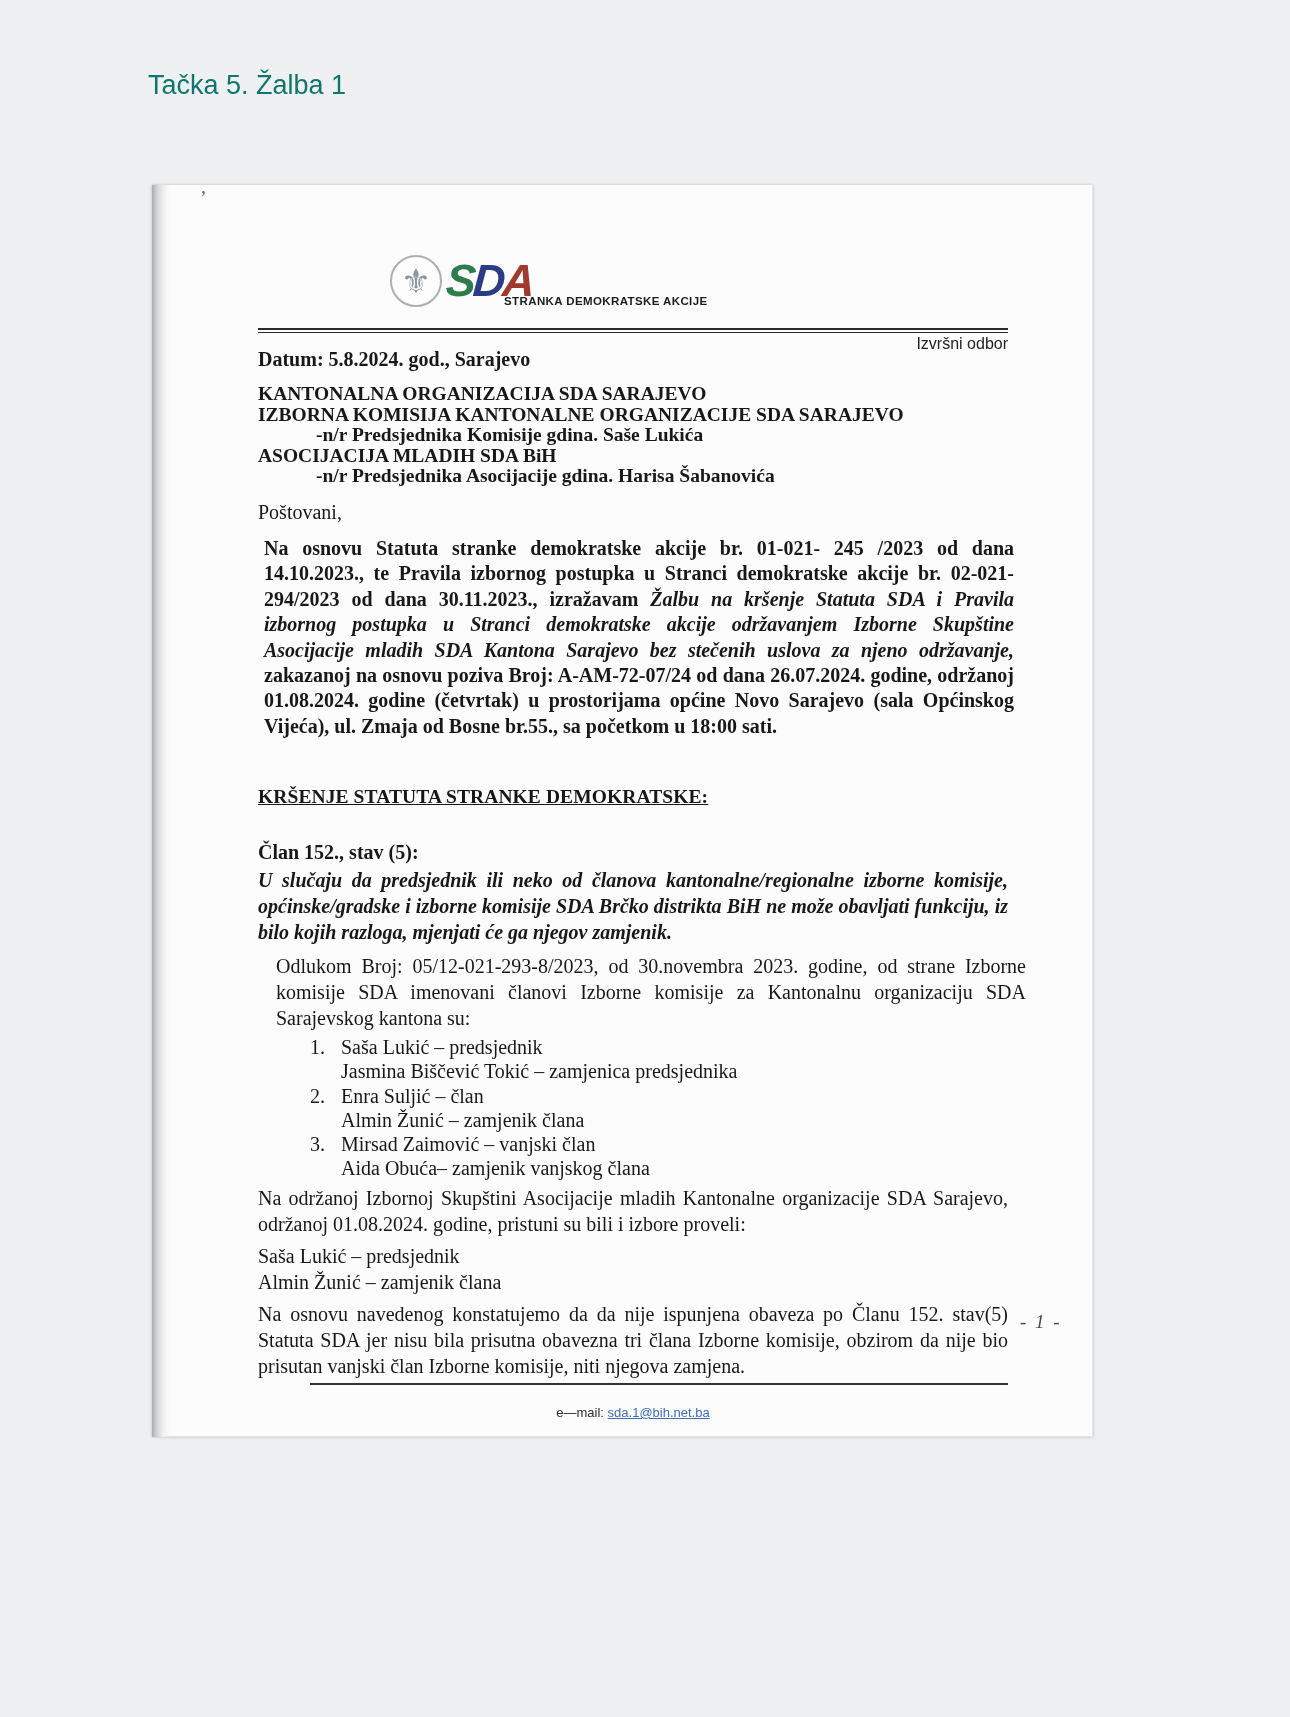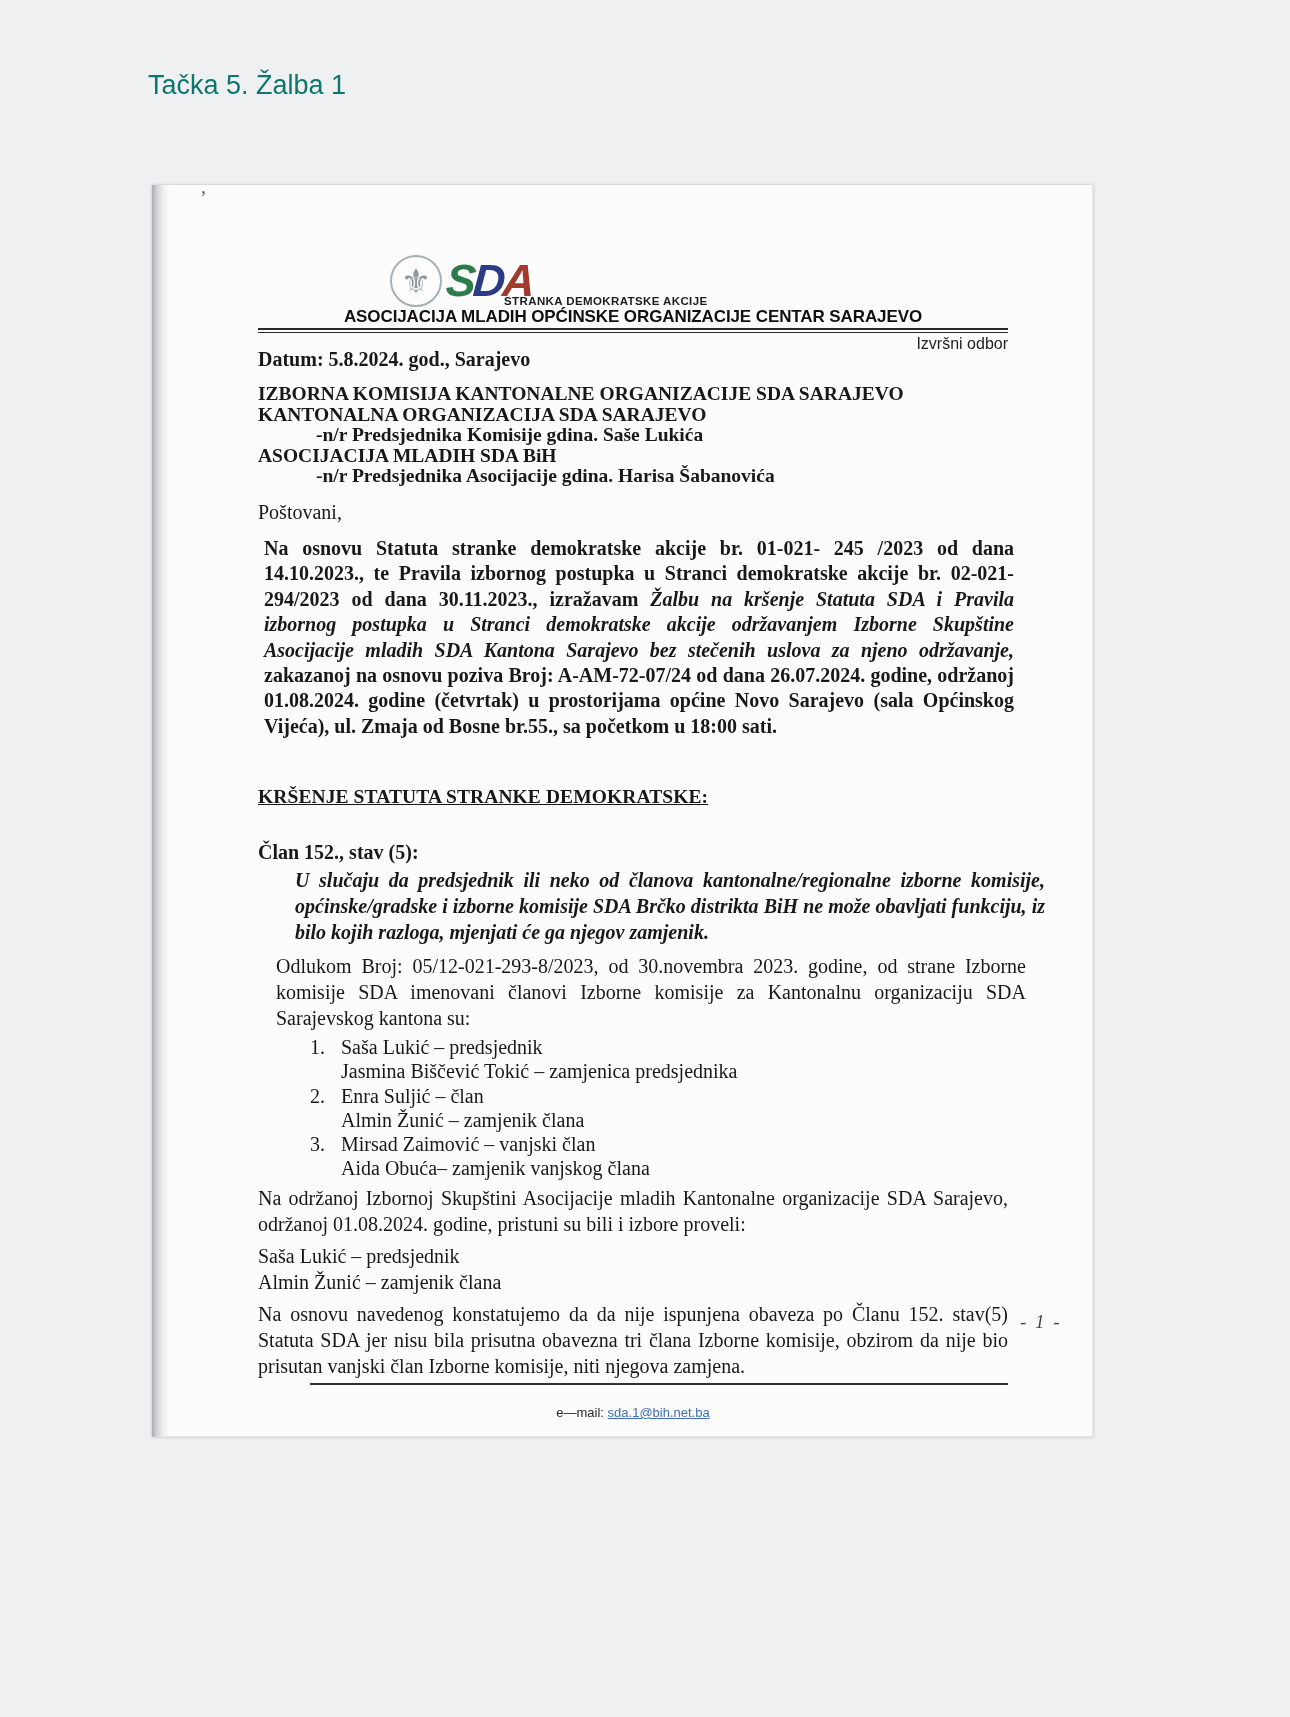--- a/index.html
+++ b/index.html
@@ -68,21 +68,21 @@
   .recipients .indent { padding-left:58px; }
   .salutation { position:absolute; left:106px; top:316px; font-size:20px; }
   .para { width:750px; text-align:justify; font-size:20px; line-height:25.4px; }
   .intro { position:absolute; left:112px; top:351px; font-weight:700; }
   .intro .em { font-style:italic; }
   .violation-heading {
     position:absolute; left:106px; top:601px;
     font-size:19.5px; font-weight:700; text-decoration:underline; letter-spacing:.1px;
   }
   .clause-heading { position:absolute; left:106px; top:656px; font-size:20px; font-weight:700; }
-  .clause { position:absolute; left:106px; top:682px; font-weight:700; font-style:italic; line-height:26px;margin-left:37px; }
+  .clause { position:absolute; left:106px; top:682px; font-weight:700; font-style:italic; line-height:26px; }
   .decision { position:absolute; left:124px; top:768px; line-height:26px; }
   .mlist { position:absolute; left:106px; top:850px; font-size:20px; line-height:24.3px; font-family:"Liberation Serif","DejaVu Serif",serif; color:#181818; }
   .mrow { position:relative; padding-left:83px; }
   .mnum { position:absolute; left:52px; }
   .assembly { position:absolute; left:106px; top:1000px; line-height:26px; }
   .attendees { position:absolute; left:106px; top:1058px; font-size:20px; line-height:26px; }
   .conclusion { position:absolute; left:106px; top:1116px; line-height:26px; }
   .page-marker {
     position:absolute; left:868px; top:1126px;
     font-family:"Liberation Serif", serif; font-style:italic;
@@ -109,28 +109,27 @@
   <div class="scan-edge-left"></div>
   <span class="artifact">’</span>
 
   <div class="logo">
     <span class="logo-circle">
       <span class="lily">⚜</span>
     </span>
     <span class="logo-text"><span class="l-s">S</span><span class="l-d">D</span><span class="l-a">A</span></span>
   </div>
   <div class="tagline">STRANKA DEMOKRATSKE AKCIJE</div>
-  <div class="orgline">ASOCIJACIJA MLADIH OPĆINSKE ORGANIZACIJE CENTAR SARAJEVO</div>
   <div class="rule"></div>
   <div class="izvrsni">Izvršni odbor</div>
 
   <div class="dateline serif">Datum: 5.8.2024. god., Sarajevo</div>
   <div class="recipients serif">
+    <div>KANTONALNA ORGANIZACIJA SDA SARAJEVO</div>
     <div>IZBORNA KOMISIJA KANTONALNE ORGANIZACIJE SDA SARAJEVO</div>
-    <div>KANTONALNA ORGANIZACIJA SDA SARAJEVO</div>
     <div class="indent">-n/r Predsjednika Komisije gdina. Saše Lukića</div>
     <div>ASOCIJACIJA MLADIH SDA BiH</div>
     <div class="indent">-n/r Predsjednika Asocijacije gdina. Harisa Šabanovića</div>
   </div>
 
   <div class="salutation serif">Poštovani,</div>
 
   <p class="intro para serif"><span>Na osnovu Statuta stranke demokratske akcije br. 01-021- 245 /2023 od dana 14.10.2023., te Pravila izbornog postupka u Stranci demokratske akcije br. 02-021-294/2023 od dana 30.11.2023., izražavam </span><span class="em">Žalbu na kršenje Statuta SDA i Pravila izbornog postupka u Stranci demokratske akcije održavanjem Izborne Skupštine Asocijacije mladih SDA Kantona Sarajevo bez stečenih uslova za njeno održavanje,</span><span> zakazanoj na osnovu poziva Broj: A-AM-72-07/24 od dana 26.07.2024. godine, održanoj 01.08.2024. godine (četvrtak) u prostorijama općine Novo Sarajevo (sala Općinskog Vijeća), ul. Zmaja od Bosne br.55., sa početkom u 18:00 sati.</span></p>
 
   <div class="violation-heading serif">KRŠENJE STATUTA STRANKE DEMOKRATSKE:</div>

